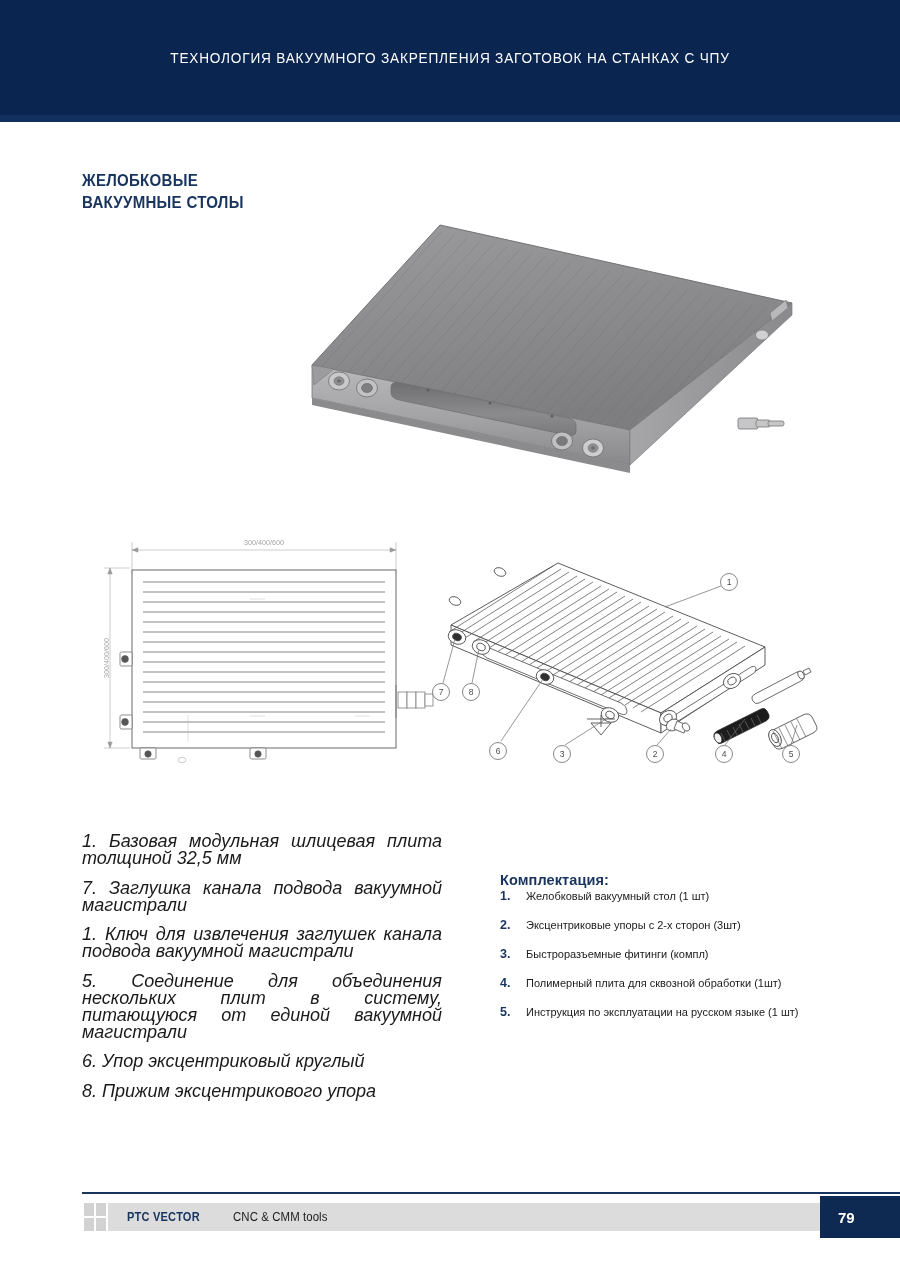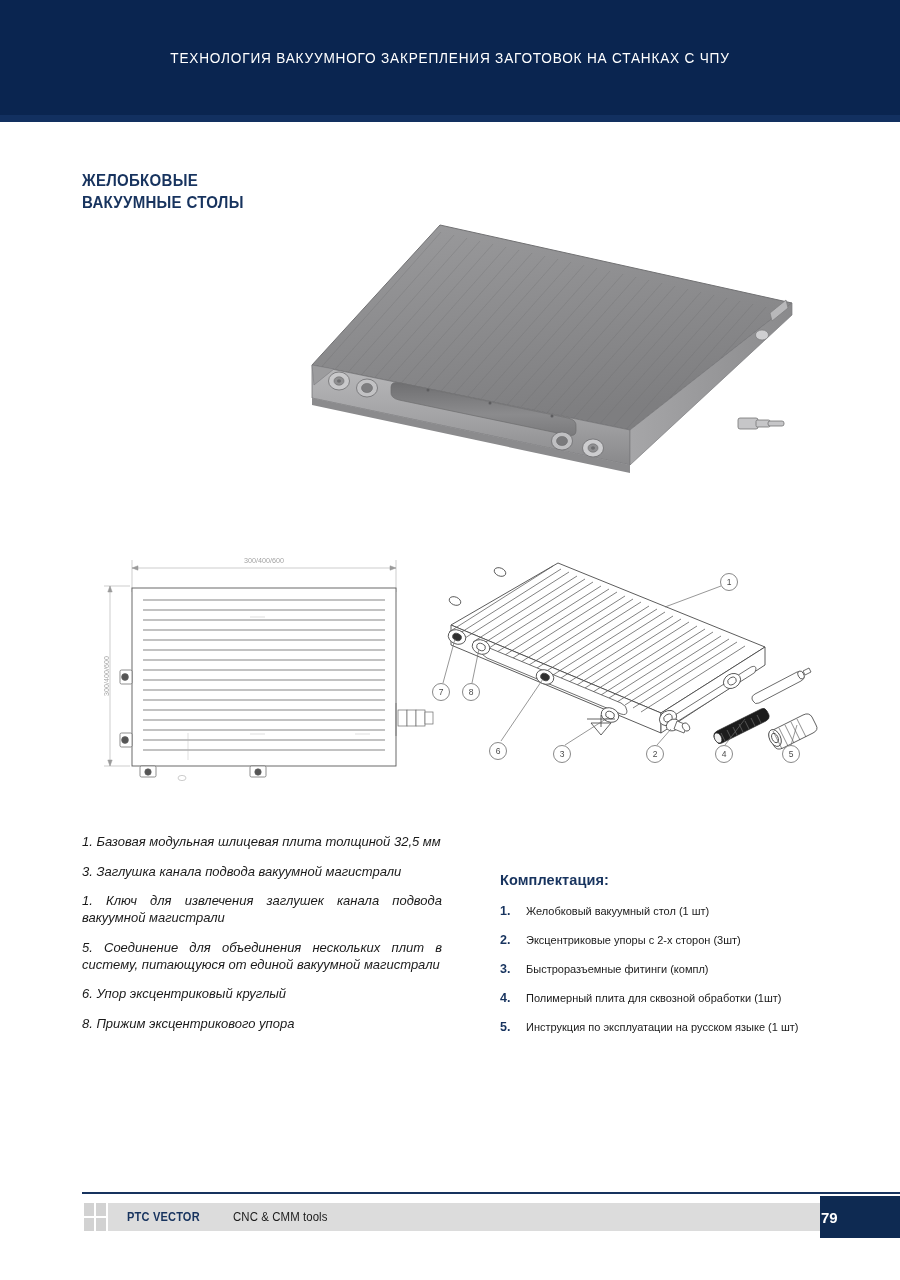--- a/index.html
+++ b/index.html
@@ -47,38 +47,38 @@
     white-space:pre-line;
   }
 
   
   .hero{
     position:absolute;left:300px;top:215px;width:500px;height:285px;
   }
   .hero svg{display:block;width:100%;height:100%;}
 
   
-  .drawing-left{position:absolute;left:100px;top:548px;width:345px;height:265px;}
+  .drawing-left{position:absolute;left:100px;top:530px;width:345px;height:265px;}
   .drawing-right{position:absolute;left:425px;top:555px;width:400px;height:240px;}
   .drawing-left svg,.drawing-right svg{display:block;width:100%;height:100%;}
 
   
   .spec-list{
     position:absolute;left:82px;top:833px;width:360px;
-    font-style:italic;font-size:13px;line-height:17px;color:#1a1a1a;
+    font-style:italic;font-size:18px;line-height:17px;color:#1a1a1a;
     text-align:justify;
   }
   .spec-list .spec-item{margin-bottom:12.5px;}
   .spec-list .spec-item:last-child{margin-bottom:0;}
 
   
   .kit{position:absolute;left:500px;top:872px;width:330px;}
   .kit-title{
     color:#17335e;font-weight:bold;font-size:14.5px;
-    margin-bottom:15px;letter-spacing:0.1px;
+    letter-spacing:0.1px;
   }
   .kit-row{display:flex;margin-bottom:13px;align-items:flex-start;}
   .kit-num{
     color:#17335e;font-weight:bold;font-size:12.5px;
     width:26px;flex:0 0 26px;line-height:16px;
   }
   .kit-text{
     color:#1a1a1a;font-size:11px;line-height:16px;flex:1 1 auto;
   }
 
@@ -103,21 +103,21 @@
   .footer-tag{
     position:absolute;left:233px;top:1203px;height:28px;
     display:flex;align-items:center;
     color:#1a1a1a;font-size:12px;letter-spacing:0.1px;
     transform:scaleX(0.95);transform-origin:left center;white-space:nowrap;
   }
   .footer-page{
     position:absolute;left:820px;top:1196px;width:80px;height:42px;
     background:#0e2a52;color:#ffffff;
     display:flex;align-items:center;
-    padding-left:1px;box-sizing:border-box;
+    padding-left:18px;box-sizing:border-box;
     font-weight:bold;font-size:15px;
   }
 </style>
 </head>
 <body>
 
 <div class="page">
 
   <div class="header-band"></div>
   <div class="header-band-lower"></div>
@@ -449,21 +449,21 @@
         <text x="16" y="140.2" fill="#4a4a4a" stroke="none" text-anchor="middle">7</text>
 
         <circle cx="46" cy="137" r="8.5"></circle>
         <text x="46" y="140.2" fill="#4a4a4a" stroke="none" text-anchor="middle">8</text>
       </g>
     </svg>
   </div>
 
   <div class="spec-list">
     <div class="spec-item">1. Базовая модульная шлицевая плита толщиной  32,5 мм</div>
-    <div class="spec-item">3. Заглушка канала подвода вакуумной магистрали</div>
+    <div class="spec-item">7. Заглушка канала подвода вакуумной магистрали</div>
     <div class="spec-item">1. Ключ для извлечения заглушек канала подвода вакуумной магистрали</div>
     <div class="spec-item">5. Соединение для объединения нескольких плит в систему, питающуюся от единой вакуумной магистрали</div>
     <div class="spec-item">6. Упор эксцентриковый круглый</div>
     <div class="spec-item">8. Прижим эксцентрикового упора</div>
   </div>
 
   <div class="kit">
     <div class="kit-title">Комплектация:</div>
 
     <div class="kit-row">

